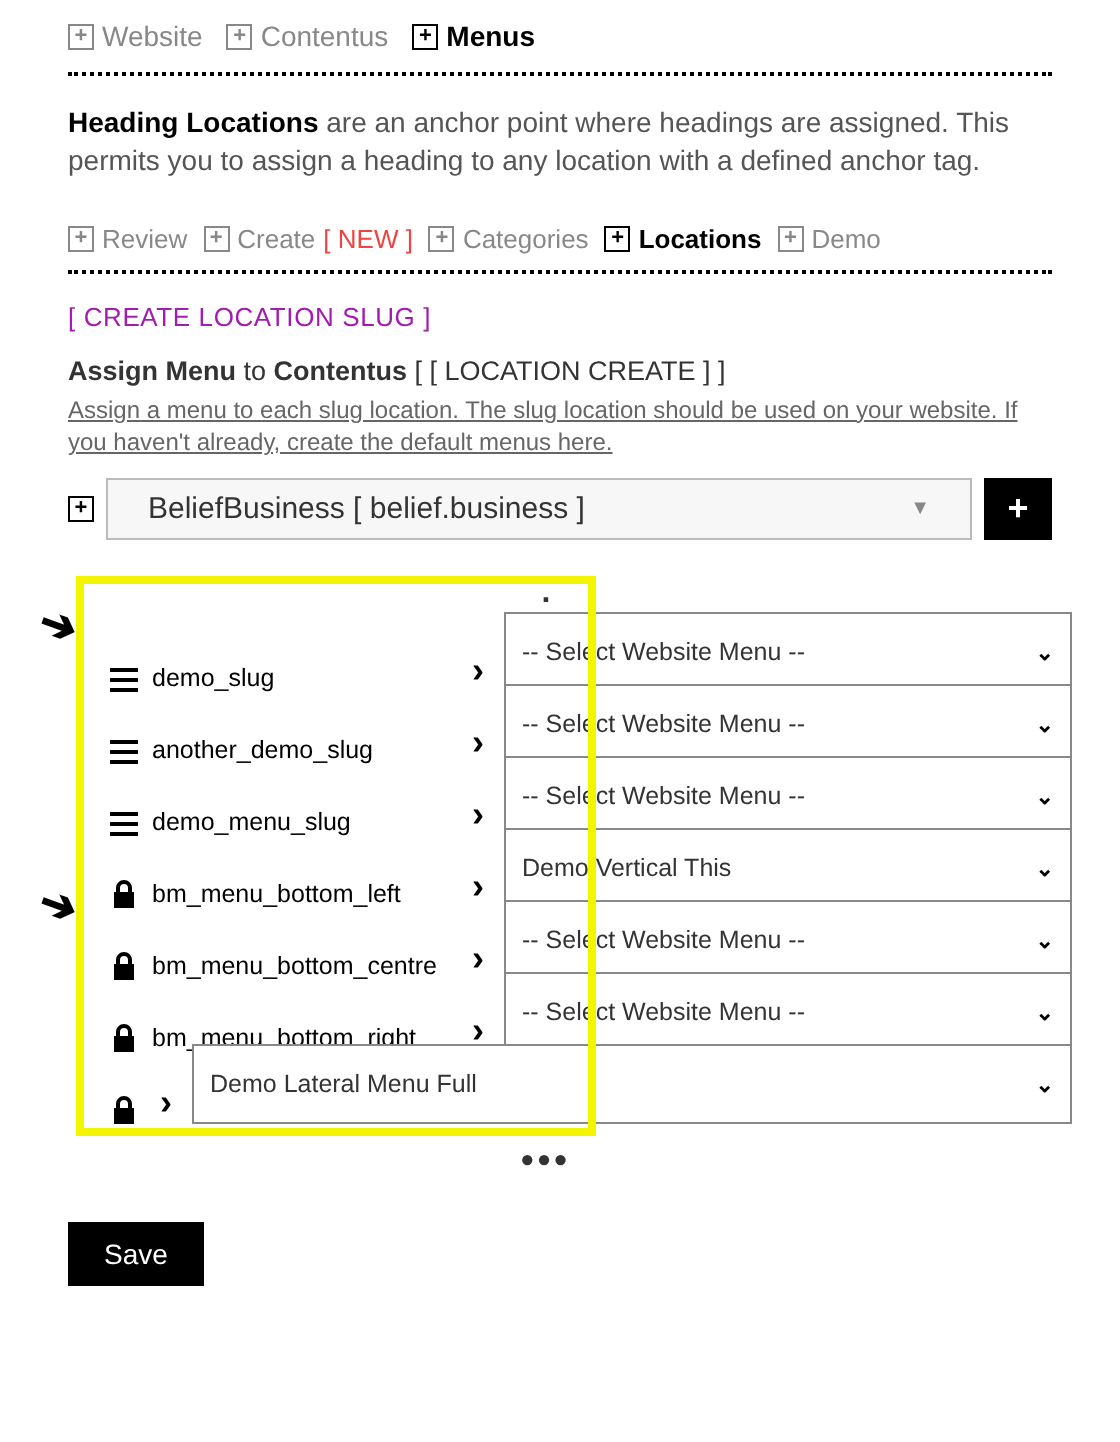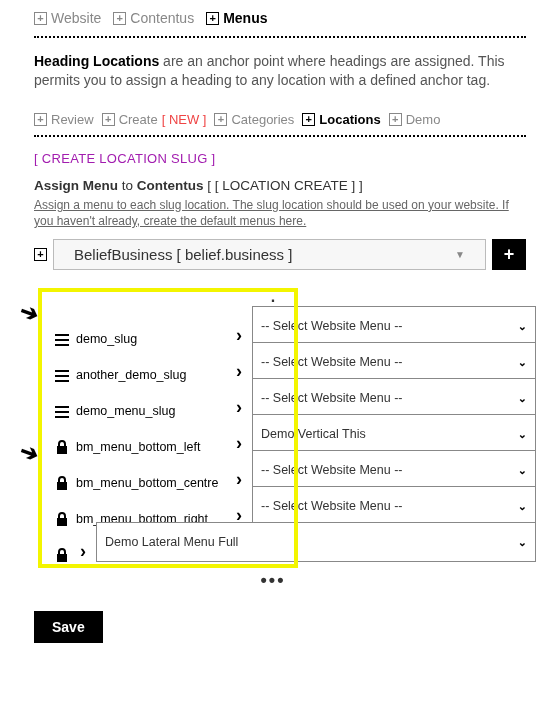--- a/index.html
+++ b/index.html
@@ -201,21 +201,21 @@
     font-size: 18px;
     font-weight: bold;
     margin: 8px 0 20px 0;
     letter-spacing: 2px;
   }
   .save-btn {
     background: #000;
     color: #fff;
     padding: 8px 18px;
     font-size: 14px;
-    font-weight: bold;
+    font-weight: normal;
     border: none;
     margin-left: 0px;
   }
   .save-row { margin-left: 0px; }
 </style>
 </head>
 <body>
 
 <div class="page">
 

